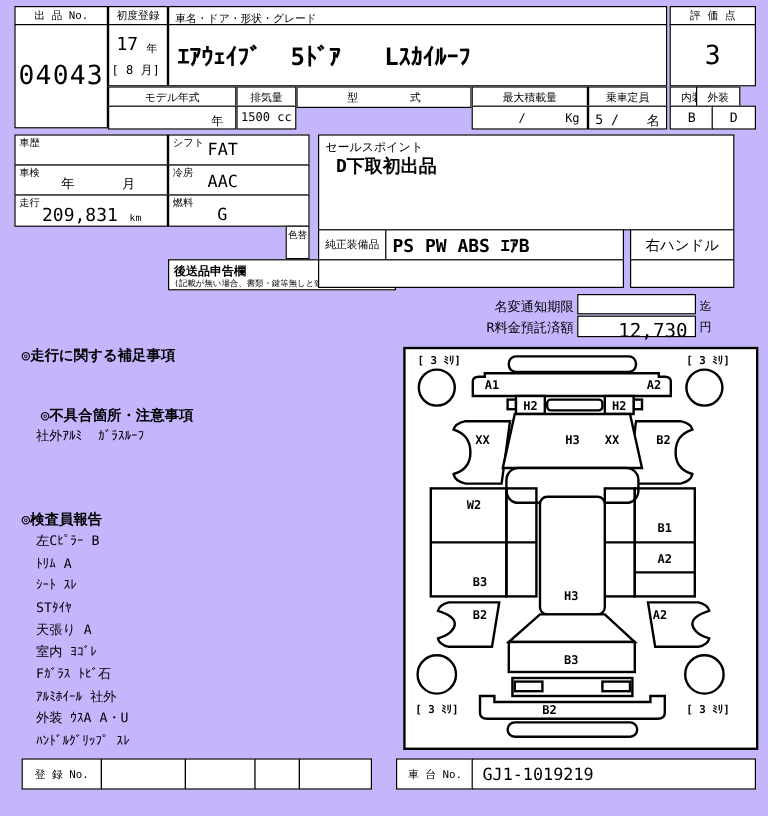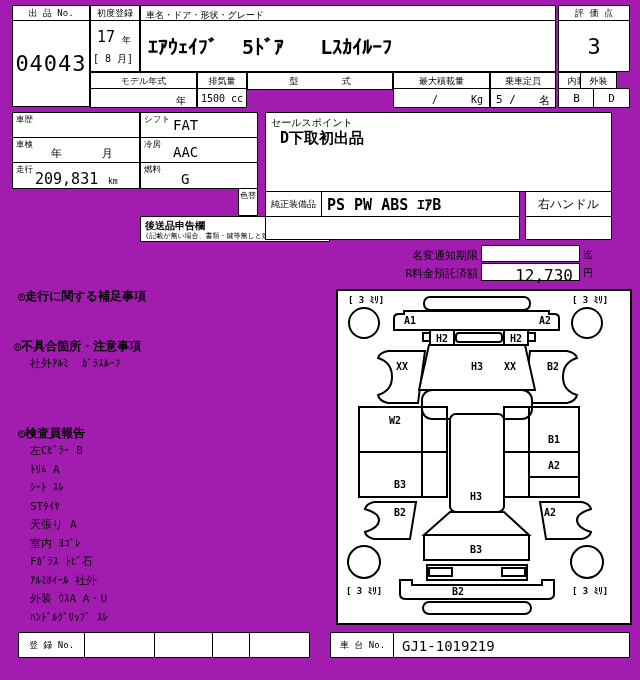--- a/index.html
+++ b/index.html
@@ -1,16 +1,16 @@
 <!DOCTYPE html>
 <html><head>
 <meta charset="utf-8">
 <style>
   html,body{margin:0;padding:0;background:#fff;}
-  #sheet{position:relative;width:640px;height:680px;background:#a21caf;overflow:hidden;
+  #sheet{position:relative;width:640px;height:680px;background:#c4b5fd;overflow:hidden;
          font-family:"DejaVu Sans Mono","Liberation Mono",monospace;color:#000;}
   .abs{position:absolute;box-sizing:border-box;}
   .b{border:1.5px solid #000;background:#fff;}
   .b1{border:1px solid #000;background:#fff;}
   .c{display:flex;align-items:center;justify-content:center;text-align:center;}
   .lbl{font-size:9px;}
   .pre{white-space:pre;}
   .corner{position:absolute;top:1px;left:3px;font-size:8.5px;}
   svg text{font-family:"DejaVu Sans Mono","Liberation Mono",monospace;fill:#000;font-weight:bold;}
   .dline{stroke:#000;stroke-width:2;fill:none;}
@@ -102,21 +102,21 @@
   <div class="abs b" style="left:525px;top:216px;width:87px;height:24px;"></div>
 
   <div class="abs" style="left:360px;top:248px;width:118px;font-size:11px;text-align:right;">名変通知期限</div>
   <div class="abs b1" style="left:481px;top:245px;width:99px;height:17px;"></div>
   <div class="abs" style="left:583px;top:248px;font-size:10px;">迄</div>
   <div class="abs" style="left:356px;top:266px;width:122px;font-size:11px;text-align:right;">R料金預託済額</div>
   <div class="abs b1" style="left:481px;top:263px;width:99px;height:18px;font-size:16px;text-align:right;padding:2px 6px 0 0;">12,730</div>
   <div class="abs" style="left:583px;top:266px;font-size:10px;">円</div>
 
   <div class="abs" style="left:18px;top:288px;font-size:12px;font-weight:bold;">◎走行に関する補足事項</div>
-  <div class="abs" style="left:14px;top:338px;font-size:12px;font-weight:bold;">◎不具合箇所・注意事項</div>
+  <div class="abs" style="left:34px;top:338px;font-size:12px;font-weight:bold;">◎不具合箇所・注意事項</div>
   <div class="abs pre" style="left:30px;top:356px;font-size:11px;">社外ｱﾙﾐ  ｶﾞﾗｽﾙｰﾌ</div>
 
   <div class="abs" style="left:18px;top:425px;font-size:12px;font-weight:bold;">◎検査員報告</div>
   <div class="abs" style="left:30px;top:442px;font-size:11px;line-height:18.5px;">
     <div>左Cﾋﾟﾗｰ B</div>
     <div>ﾄﾘﾑ A</div>
     <div>ｼｰﾄ ｽﾚ</div>
     <div>STﾀｲﾔ</div>
     <div>天張り A</div>
     <div>室内 ﾖｺﾞﾚ</div>

